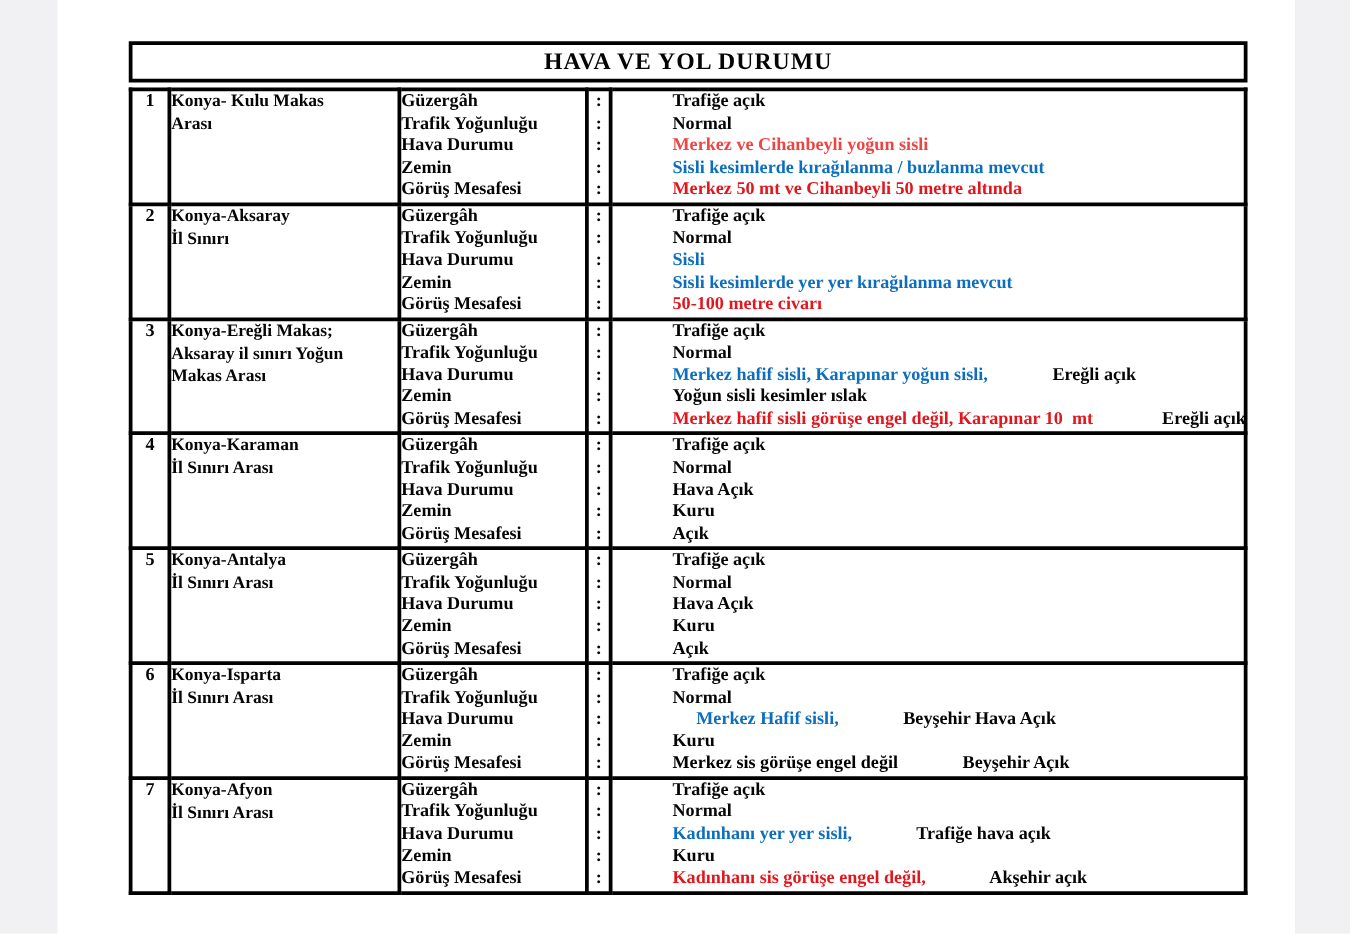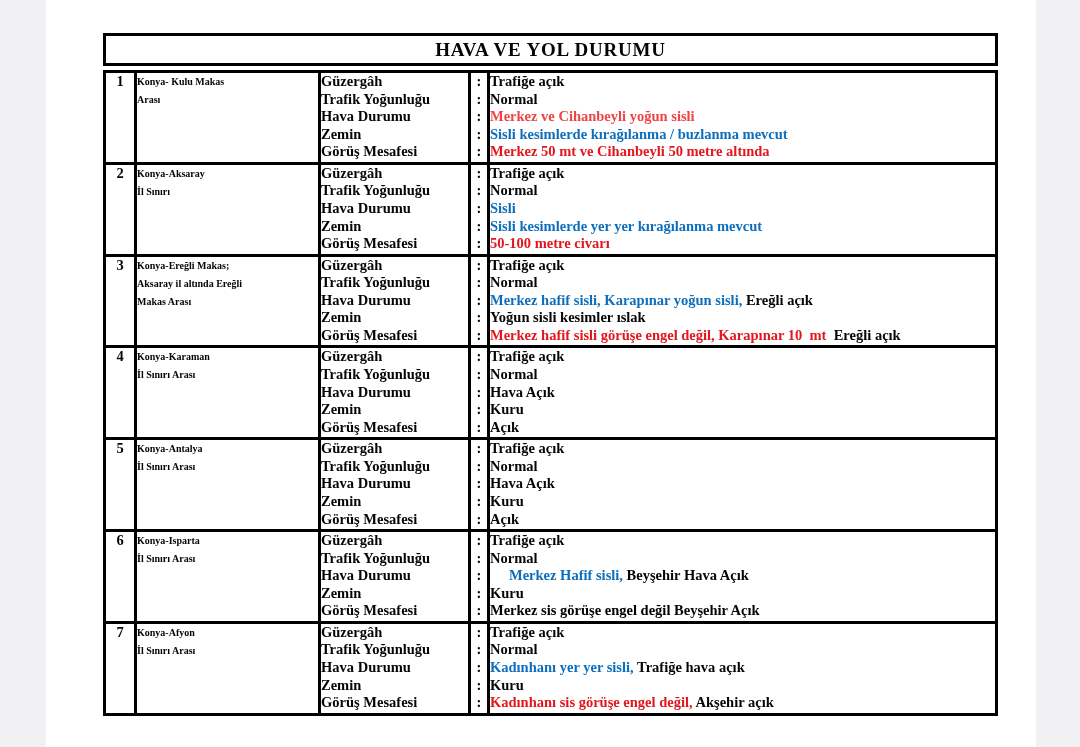--- a/index.html
+++ b/index.html
@@ -19,27 +19,27 @@
   }
   table.road{
     position:absolute;left:103px;top:70px;width:895px;
     border-collapse:collapse;table-layout:fixed;
   }
   table.road td{
     border:3px solid #000;box-sizing:border-box;
     height:91.8px;padding:0;vertical-align:top;
   }
   td.num{text-align:center;vertical-align:middle;font-size:14.5px;}
-  td.route{vertical-align:middle;padding-left:11px;font-size:10px;}
+  td.route{vertical-align:middle;padding-left:11px;font-size:14px;}
   .rline{line-height:18px;white-space:pre;}
   .line{height:17.6px;line-height:17.6px;white-space:pre;font-size:14.5px;overflow:visible;}
   td.labels{padding:3px 0 0 6px;}
   td.colons{padding-top:3px;text-align:center;}
   td.values{padding:3px 0 0 8px;}
-  .seg{white-space:pre;}
+  .seg{white-space:pre;padding-left:48px;}
 </style>
 </head>
 <body style="background: rgb(255, 255, 255);">
 
 <div id="strip-left" class="side-strip" style="background: rgb(241, 241, 243);"></div>
 <div id="strip-right" class="side-strip" style="background: rgb(241, 241, 243);"></div>
 
 <div class="title-box">
   <span>HAVA VE YOL DURUMU</span>
 </div>
@@ -112,21 +112,21 @@
           <div class="line"><span class="seg" style="color: rgb(13, 110, 189);">Sisli kesimlerde yer yer kırağılanma mevcut</span></div>
           <div class="line"><span class="seg" style="color: rgb(226, 22, 29);">50-100 metre civarı</span></div>
         </td>
       </tr>
       <tr>
         <td class="num">
           <div>3</div>
         </td>
         <td class="route">
           <div class="rline">Konya-Ereğli Makas;</div>
-          <div class="rline">Aksaray il altında Ereğli</div>
+          <div class="rline">Aksaray il sınırı Yoğun</div>
           <div class="rline">Makas Arası</div>
         </td>
         <td class="labels">
           <div class="line">Güzergâh</div>
           <div class="line">Trafik Yoğunluğu</div>
           <div class="line">Hava Durumu</div>
           <div class="line">Zemin</div>
           <div class="line">Görüş Mesafesi</div>
         </td>
         <td class="colons">

